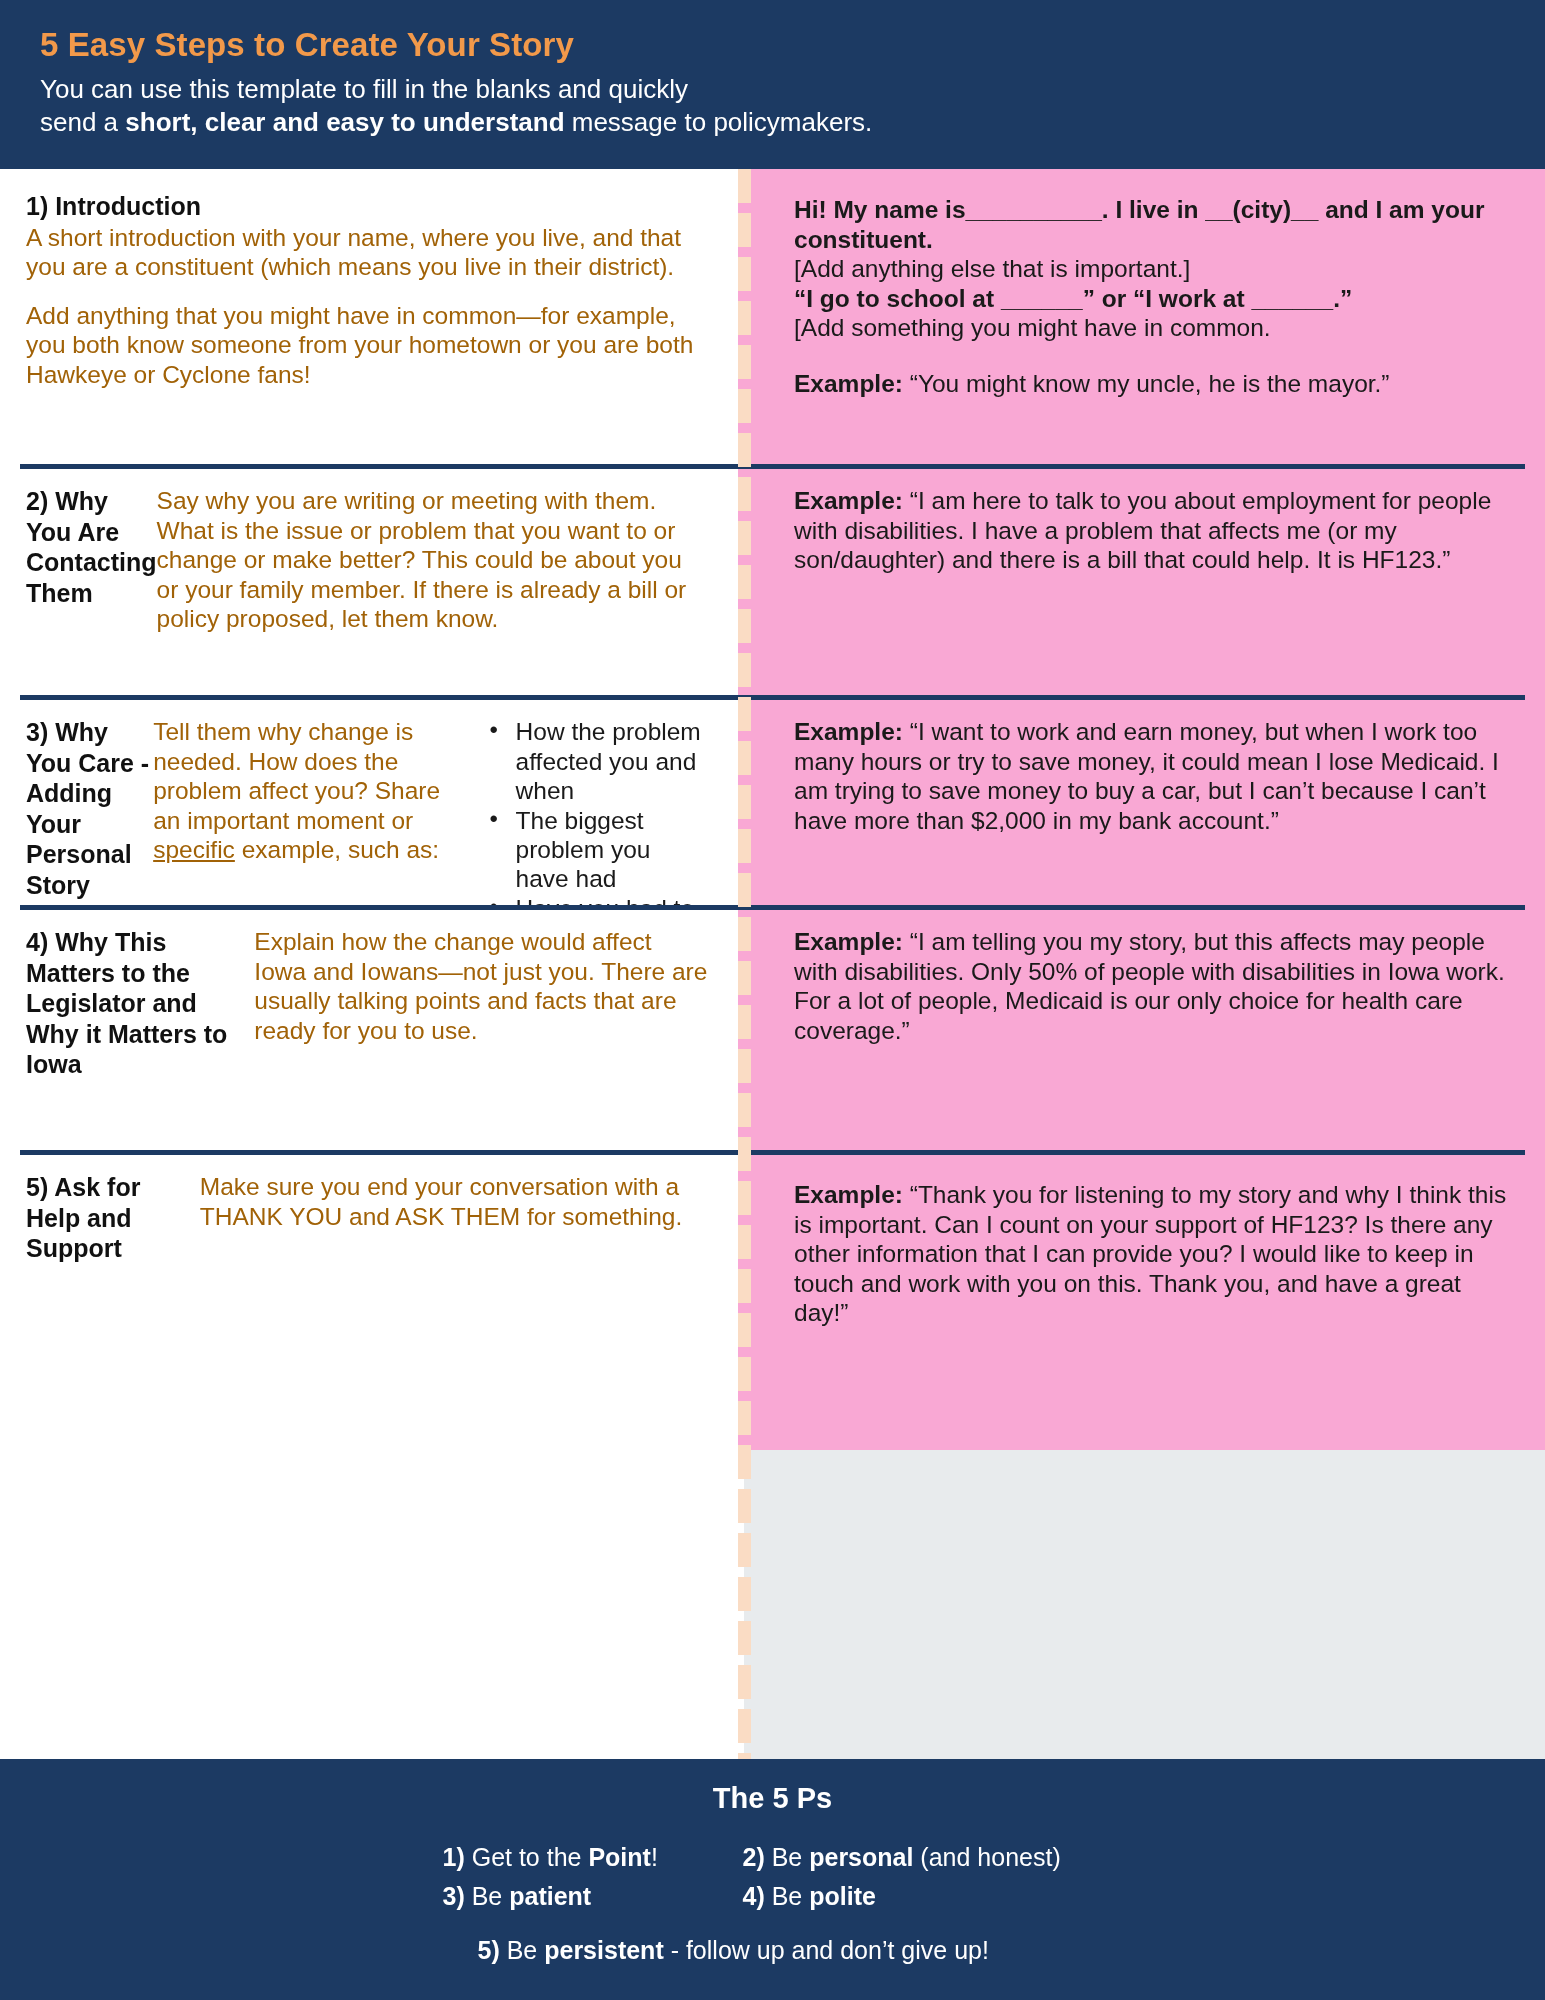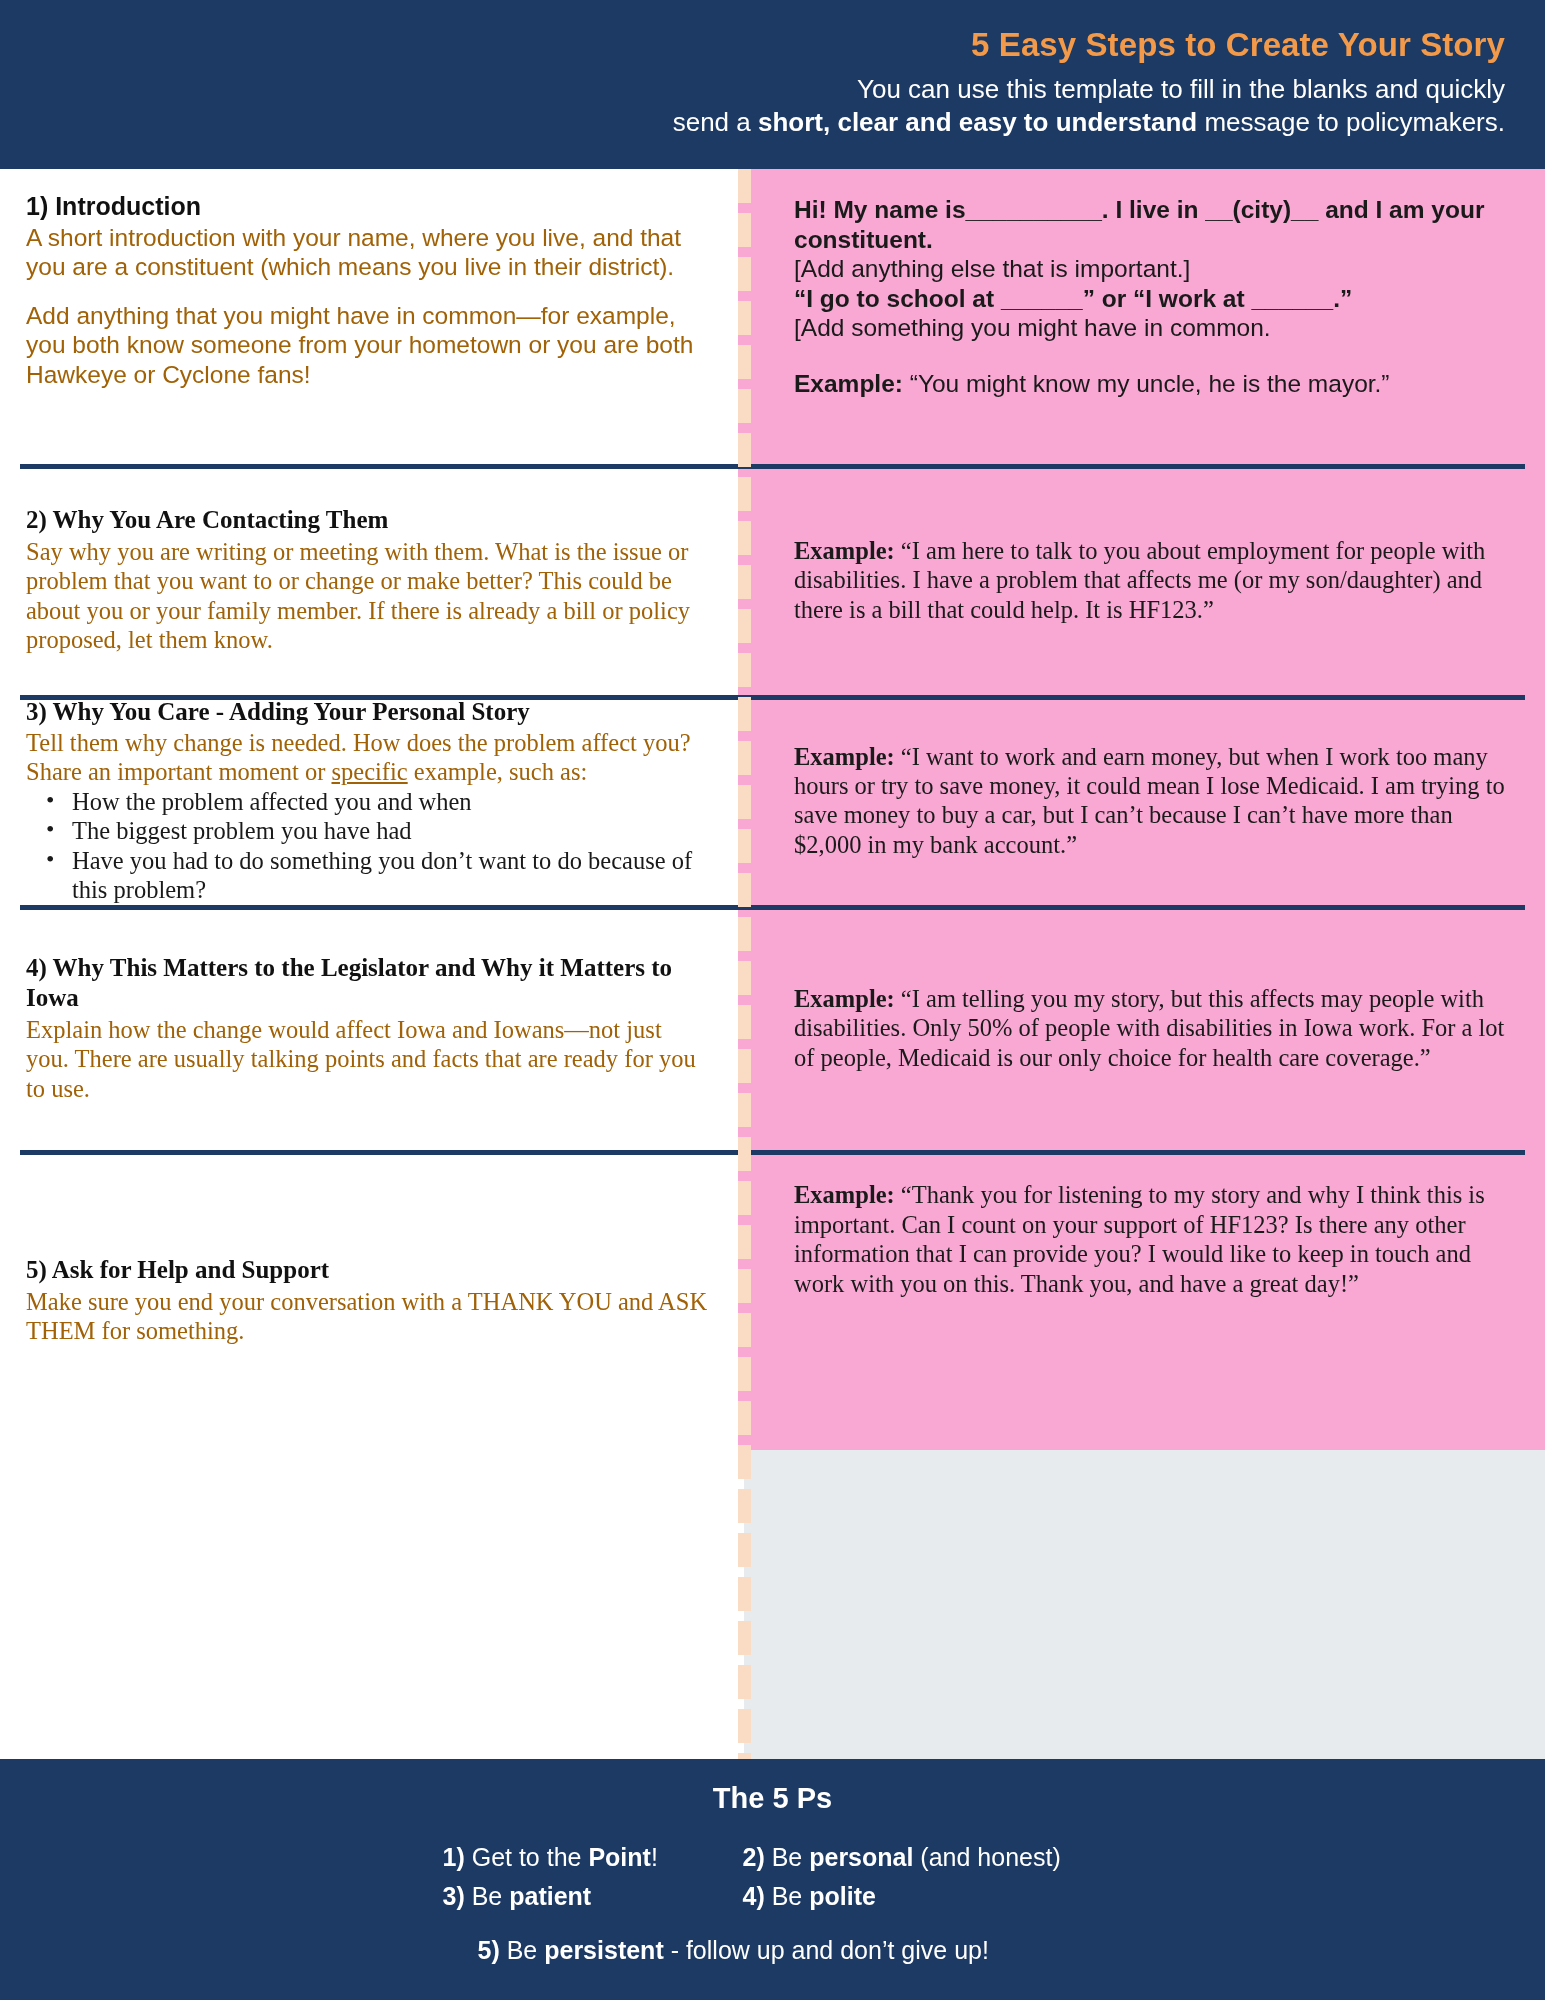--- a/index.html
+++ b/index.html
@@ -18,21 +18,21 @@
     width: 1545px;
     height: 2000px;
     display: flex;
     flex-direction: column;
   }
 
   
   .header {
     background: #1C3A63;
     padding: 26px 40px 30px 40px;
-    text-align: right;
+    text-align: left;
     flex: 0 0 auto;
   }
   .header-title {
     color: #F2994A;
     font-size: 33px;
     font-weight: bold;
     line-height: 1.18;
     margin: 0 0 8px 0;
     letter-spacing: 0.1px;
   }
@@ -111,23 +111,22 @@
     background: #ffffff;
   }
   .cell-right {
     width: 807px;
     box-sizing: border-box;
     padding: 22px 34px 22px 56px;
     background: #f9a8d4;
   }
   .cell-left.vc, .cell-right.vc {
     display: flex;
-    flex-direction: column;
+    flex-direction: row;
     justify-content: center;
-    font-family: Liberation Serif, serif;
   }
 
   h2.step-title {
     font-size: 25px;
     font-weight: bold;
     color: #111111;
     margin: 0 0 1px 0;
     line-height: 1.22;
   }
   p.body-text {

